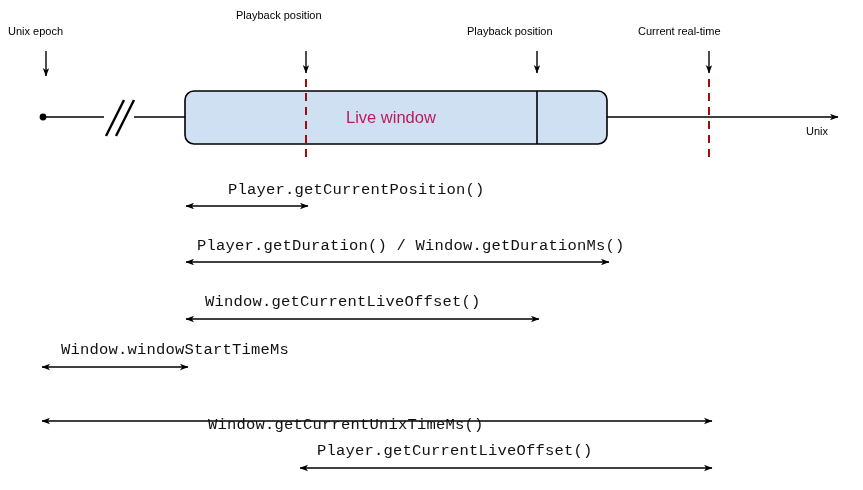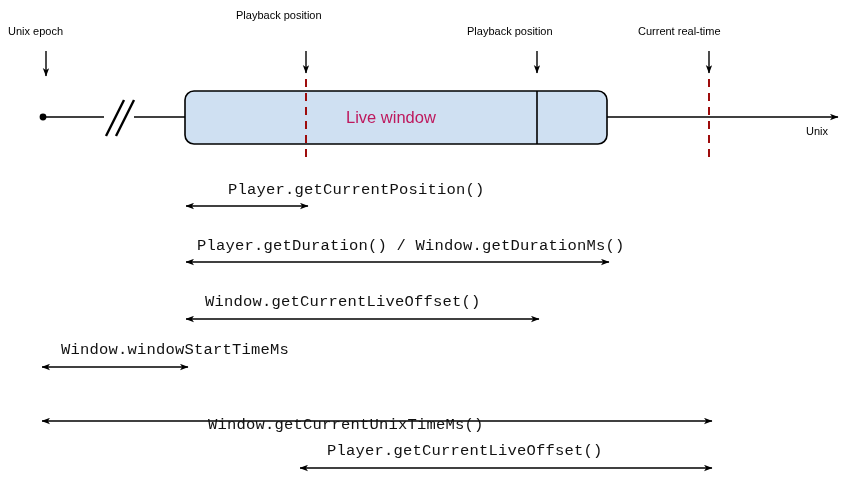--- a/index.html
+++ b/index.html
@@ -115,16 +115,16 @@
   <div class="boxtext" style="left:346px; top:109px;">Live window</div>
 
   <div class="lbl" style="left:806px; top:126px;">Unix</div>
 
   <div>
     <div class="mono" style="left:204px; top:183px;margin-left:24px;">Player.getCurrentPosition()</div>
     <div class="mono" style="left:197px; top:239px;">Player.getDuration() / Window.getDurationMs()</div>
     <div class="mono" style="left:205px; top:295px;">Window.getCurrentLiveOffset()</div>
     <div class="mono" style="left:61px;  top:343px;">Window.windowStartTimeMs</div>
     <div class="mono" style="left:208px; top:397px;margin-top:21px;">Window.getCurrentUnixTimeMs()</div>
-    <div class="mono" style="left:327px; top:444px;">Player.getCurrentLiveOffset()</div>
+    <div class="mono" style="left:317px; top:444px;">Player.getCurrentLiveOffset()</div>
   </div>
 
 </div>
 
 </body></html>

